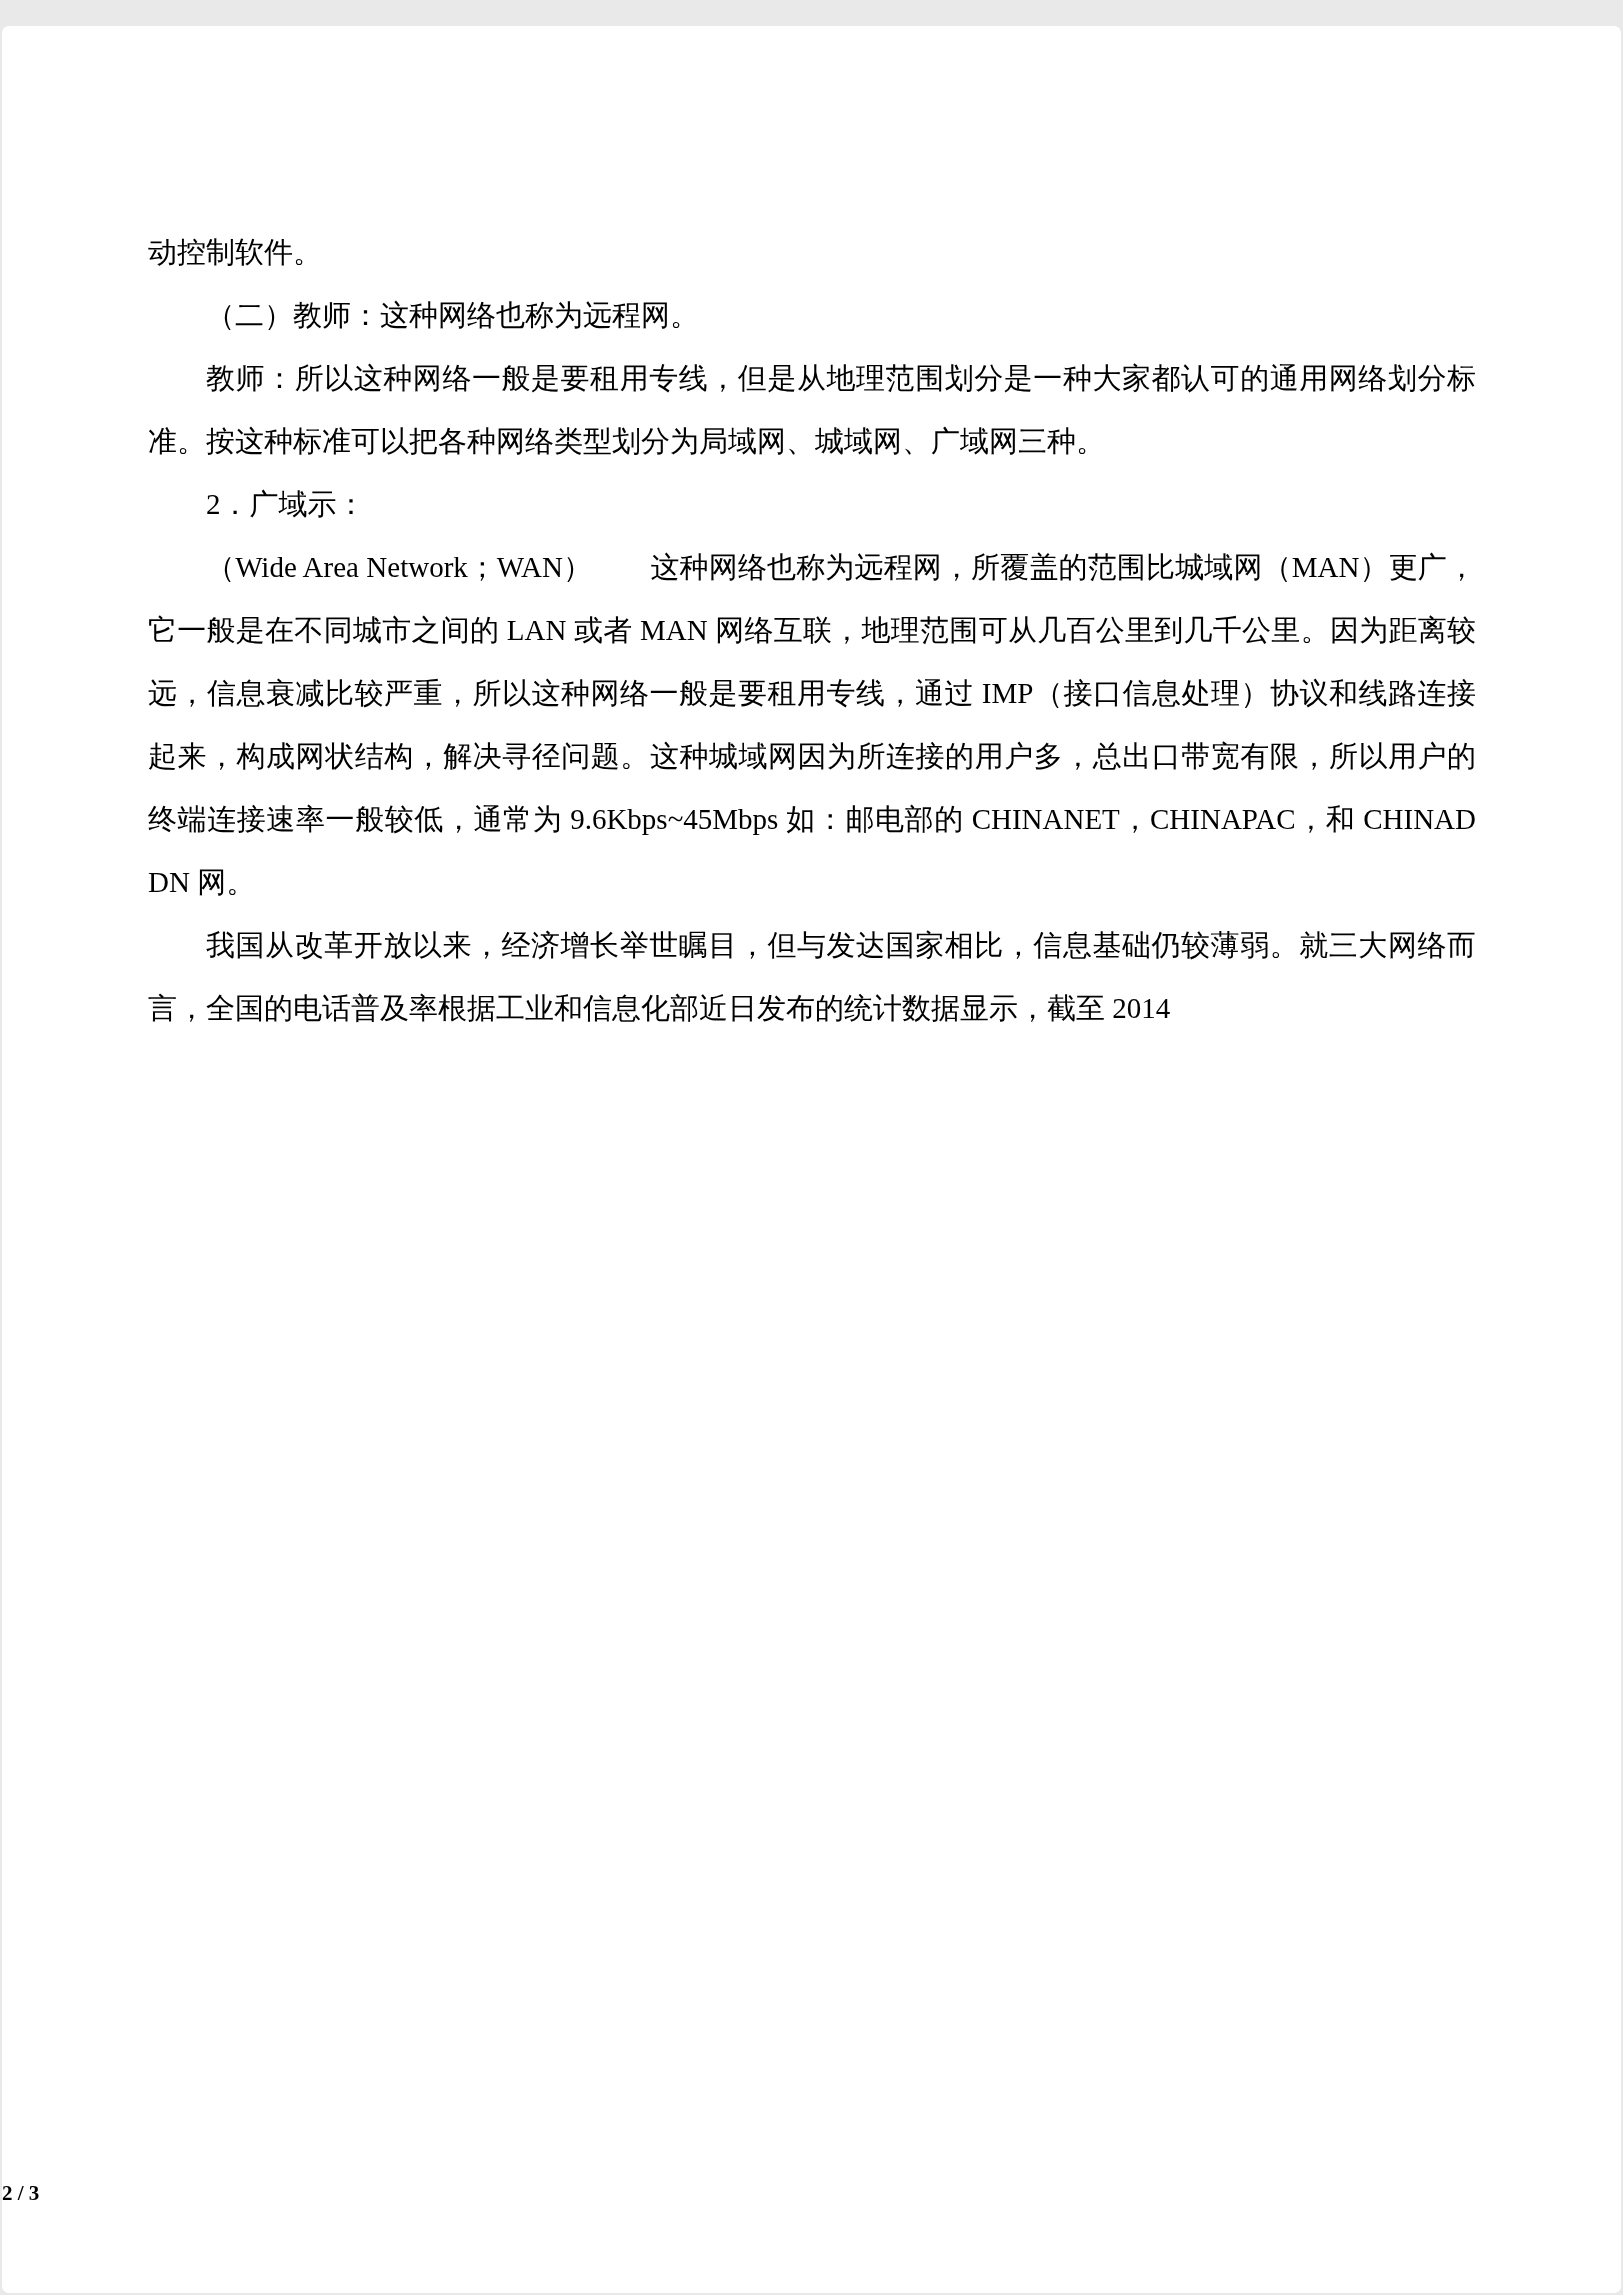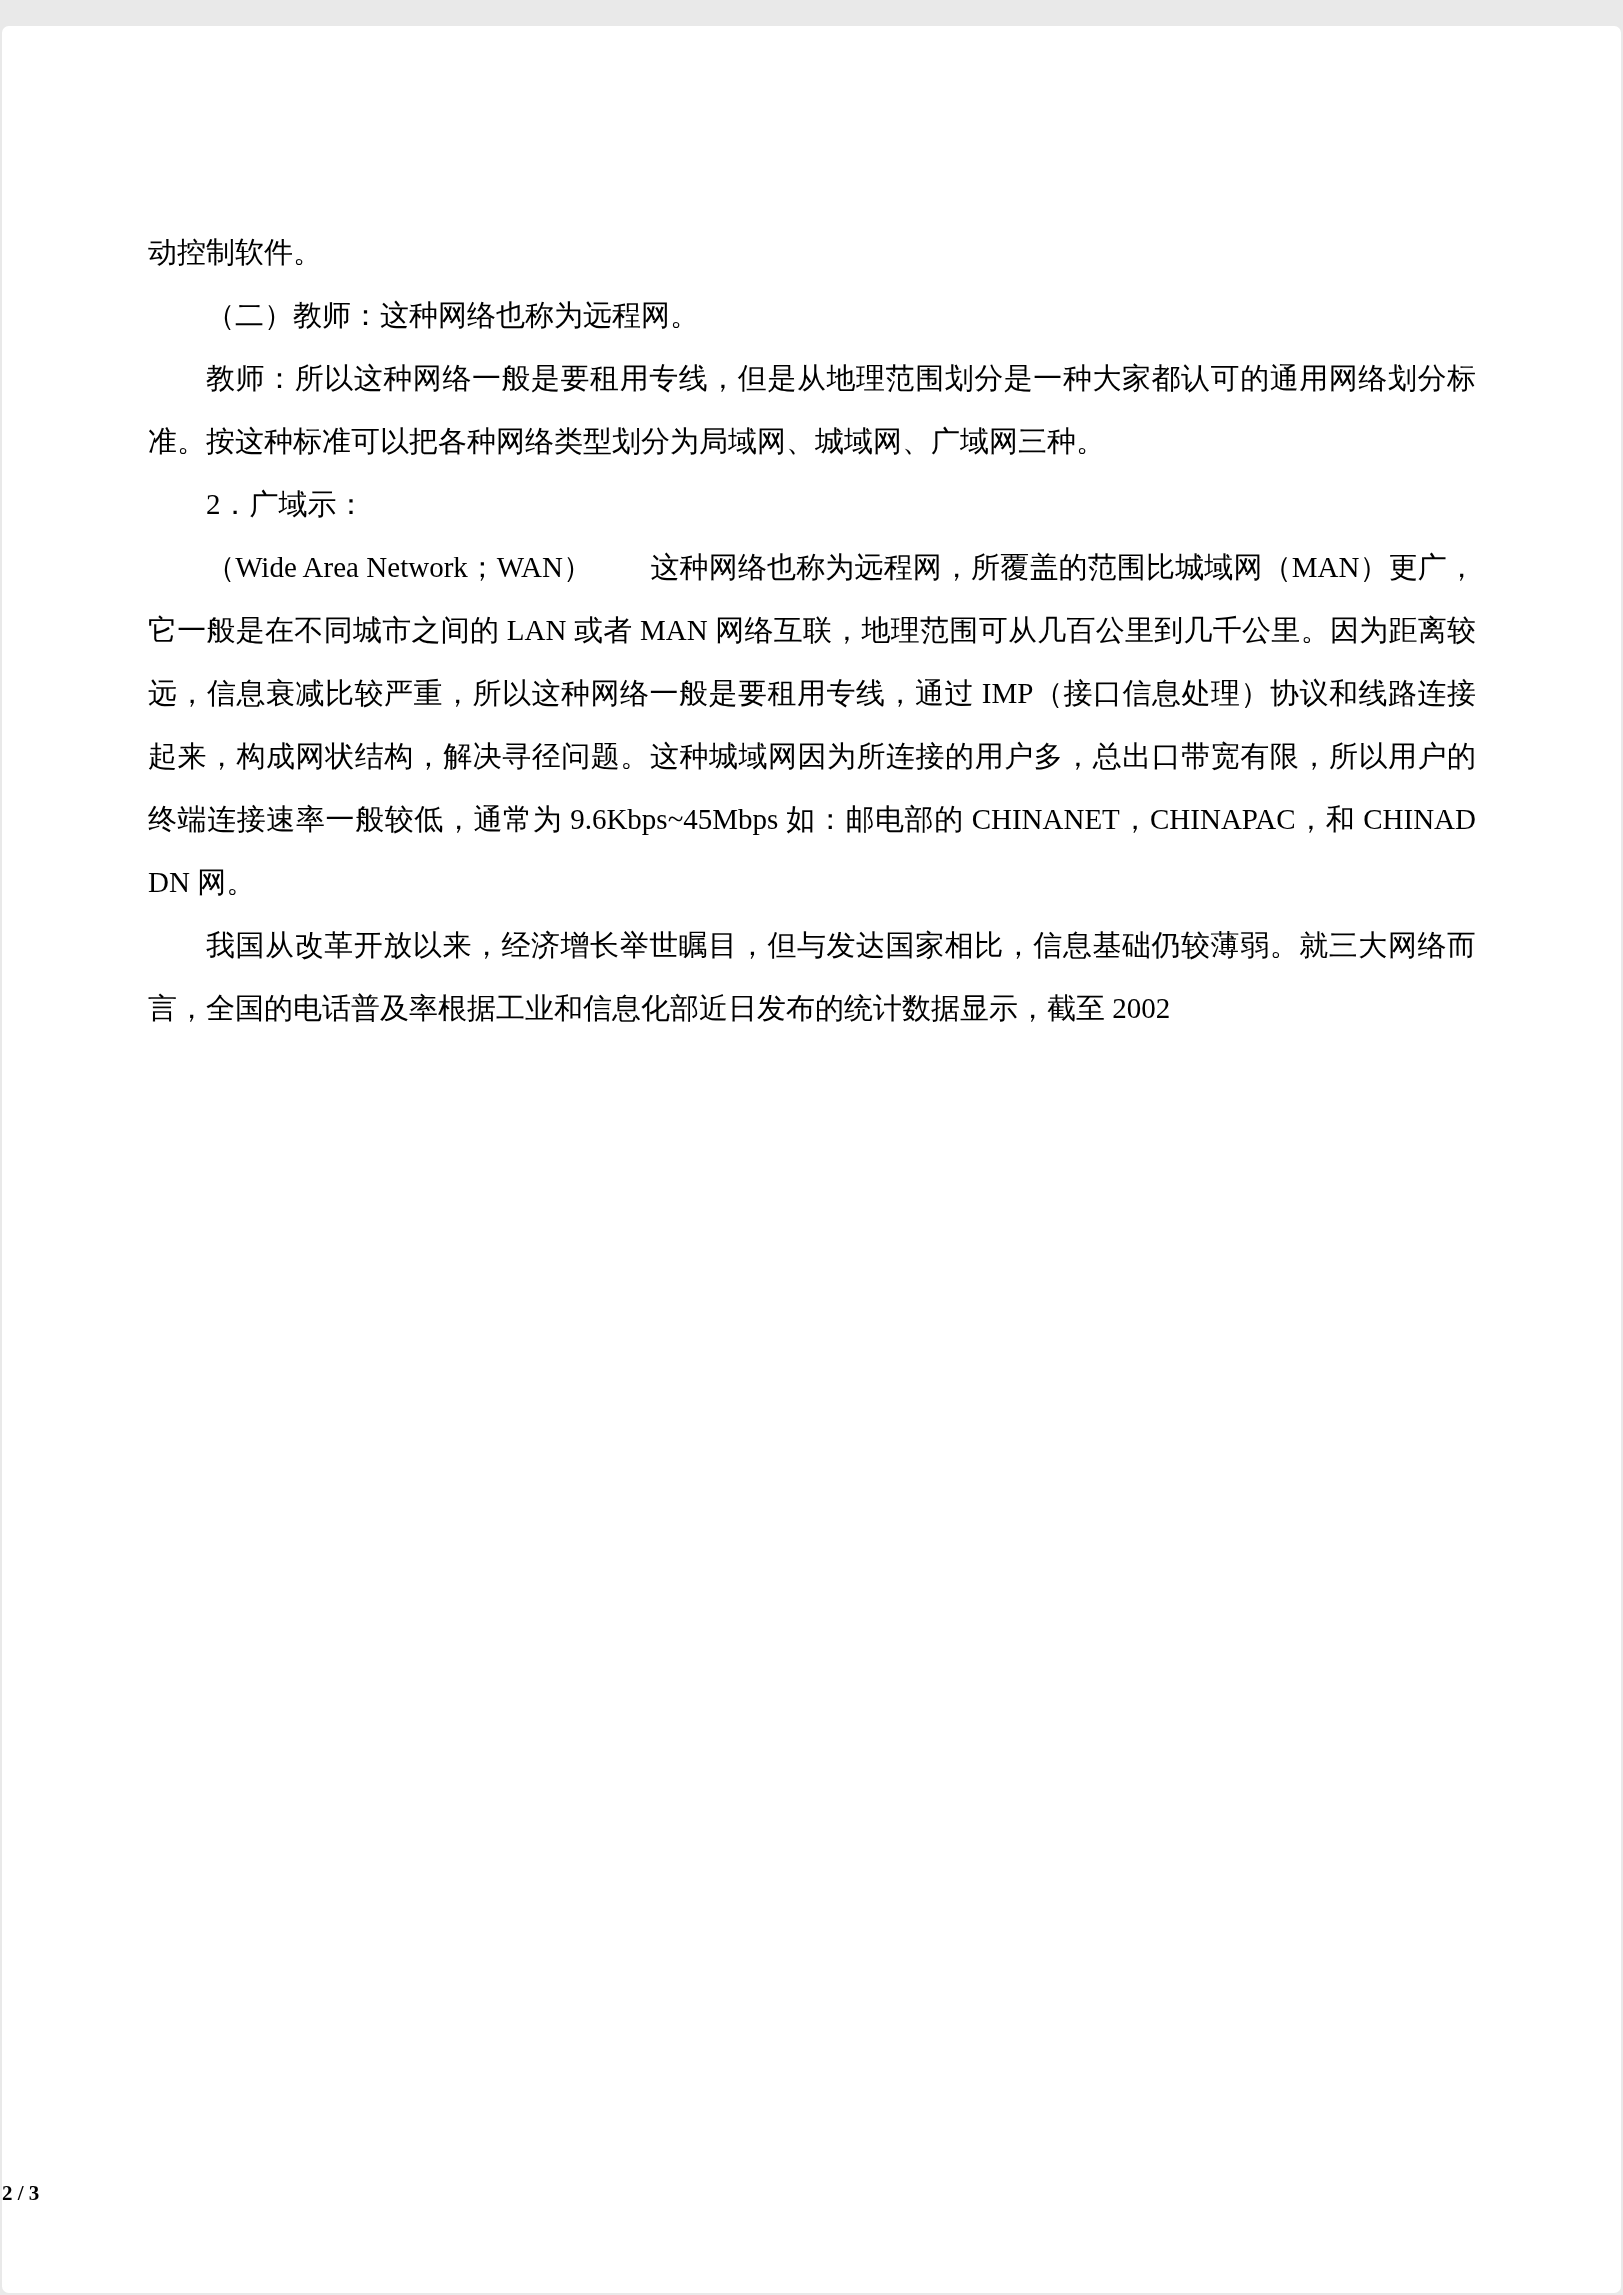--- a/index.html
+++ b/index.html
@@ -59,17 +59,17 @@
 </head>
 <body>
 
 <div class="page">
   <div class="content">
     <p>动控制软件。</p>
     <p class="indent">（二）教师：这种网络也称为远程网。</p>
     <p class="indent">教师：所以这种网络一般是要租用专线，但是从地理范围划分是一种大家都认可的通用网络划分标准。按这种标准可以把各种网络类型划分为局域网、城域网、广域网三种。</p>
     <p class="indent">2．广域示：</p>
     <p class="indent">（Wide Area Network；WAN）　　这种网络也称为远程网，所覆盖的范围比城域网（MAN）更广，它一般是在不同城市之间的 LAN 或者 MAN 网络互联，地理范围可从几百公里到几千公里。因为距离较远，信息衰减比较严重，所以这种网络一般是要租用专线，通过 IMP（接口信息处理）协议和线路连接起来，构成网状结构，解决寻径问题。这种城域网因为所连接的用户多，总出口带宽有限，所以用户的终端连接速率一般较低，通常为 9.6Kbps~45Mbps 如：邮电部的 CHINANET，CHINAPAC，和 CHINADDN 网。</p>
-    <p class="indent">我国从改革开放以来，经济增长举世瞩目，但与发达国家相比，信息基础仍较薄弱。就三大网络而言，全国的电话普及率根据工业和信息化部近日发布的统计数据显示，截至 2002</p>
+    <p class="indent">我国从改革开放以来，经济增长举世瞩目，但与发达国家相比，信息基础仍较薄弱。就三大网络而言，全国的电话普及率根据工业和信息化部近日发布的统计数据显示，截至 2014</p>
   </div>
   <div class="footer">2 / 3</div>
 </div>
 
 
 </body></html>

